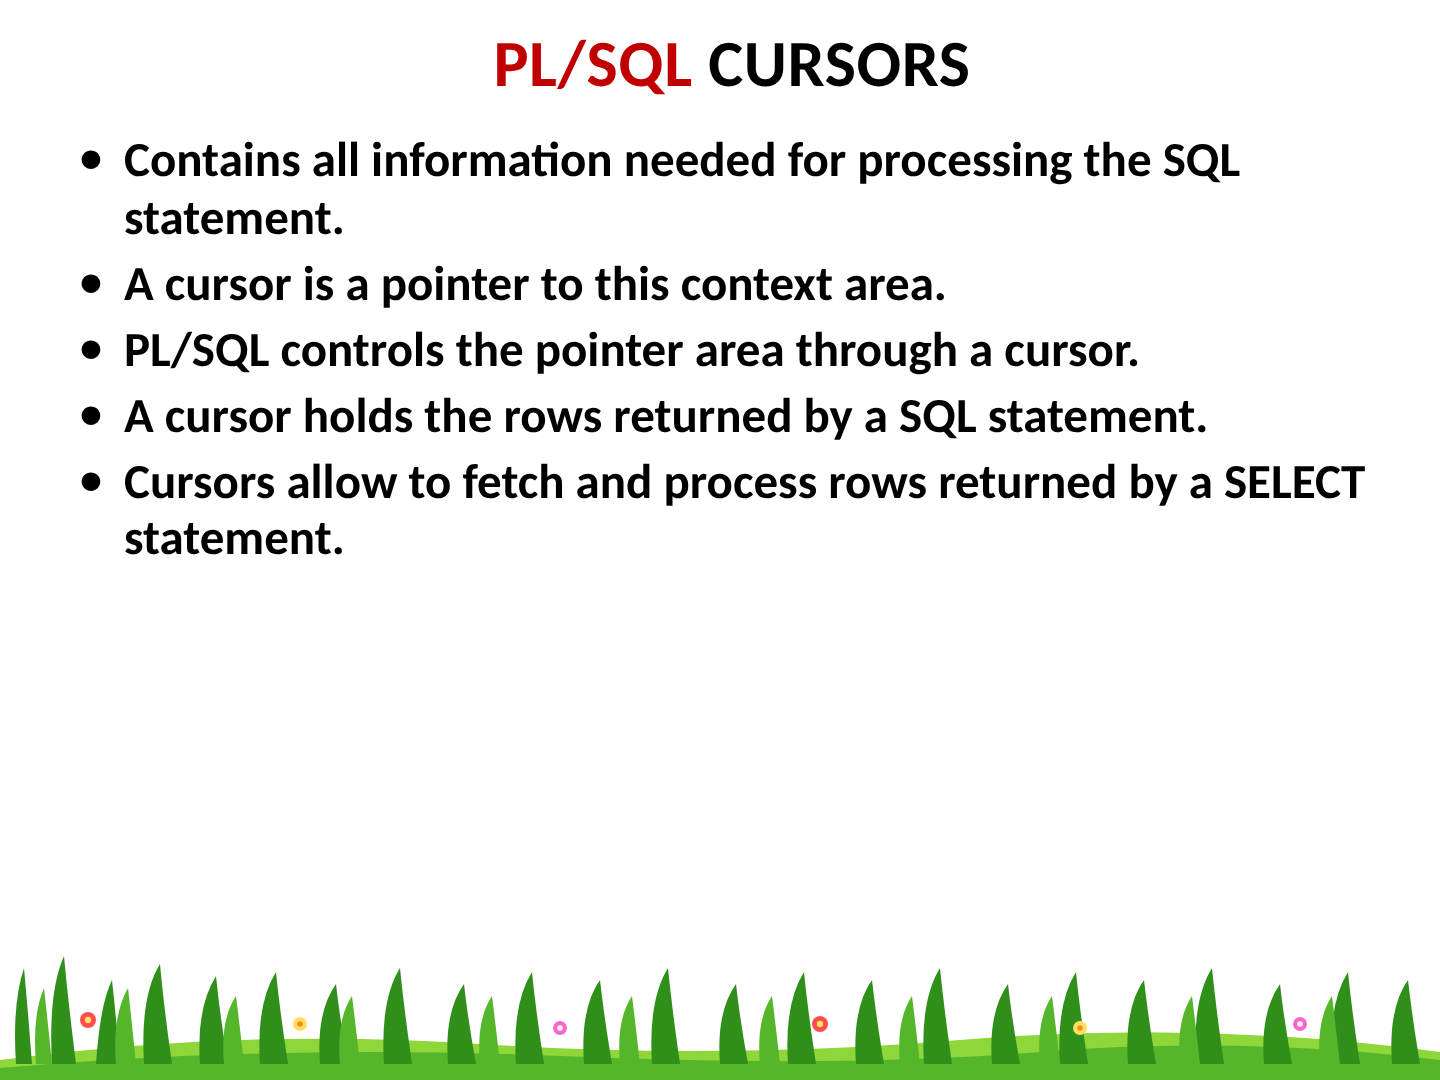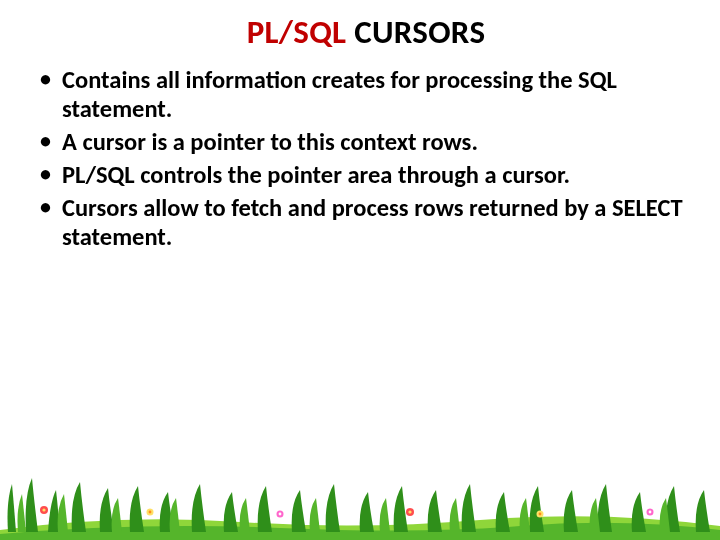--- a/index.html
+++ b/index.html
@@ -65,23 +65,24 @@
 </head>
 <body>
 
 <div class="slide">
 
   <h1 class="title">
     <span class="red">PL/SQL</span><span class="black"> CURSORS</span>
   </h1>
 
   <ul class="bullets">
-    <li>Contains all information creates for processing the SQL statement.</li>
-    <li>A cursor is a pointer to this context rows.</li>
+    <li>Contains all information needed for processing the SQL statement.</li>
+    <li>A cursor is a pointer to this context area.</li>
     <li>PL/SQL controls the pointer area through a cursor.</li>
+    <li>A cursor holds the rows returned by a SQL statement.</li>
     <li>Cursors allow to fetch and process rows returned by a SELECT statement.</li>
   </ul>
 
   <div class="grass-wrap">
     <svg viewBox="0 0 720 68" preserveAspectRatio="none">
 
       <path d="M0,58 Q120,42 240,50 T480,48 T720,54 L720,68 L0,68 Z" fill="#8fd63a"></path>
       <path d="M0,62 Q140,50 280,56 T520,54 T720,58 L720,68 L0,68 Z" fill="#55b52b"></path>
 
       <g fill="#2f8f1a">

